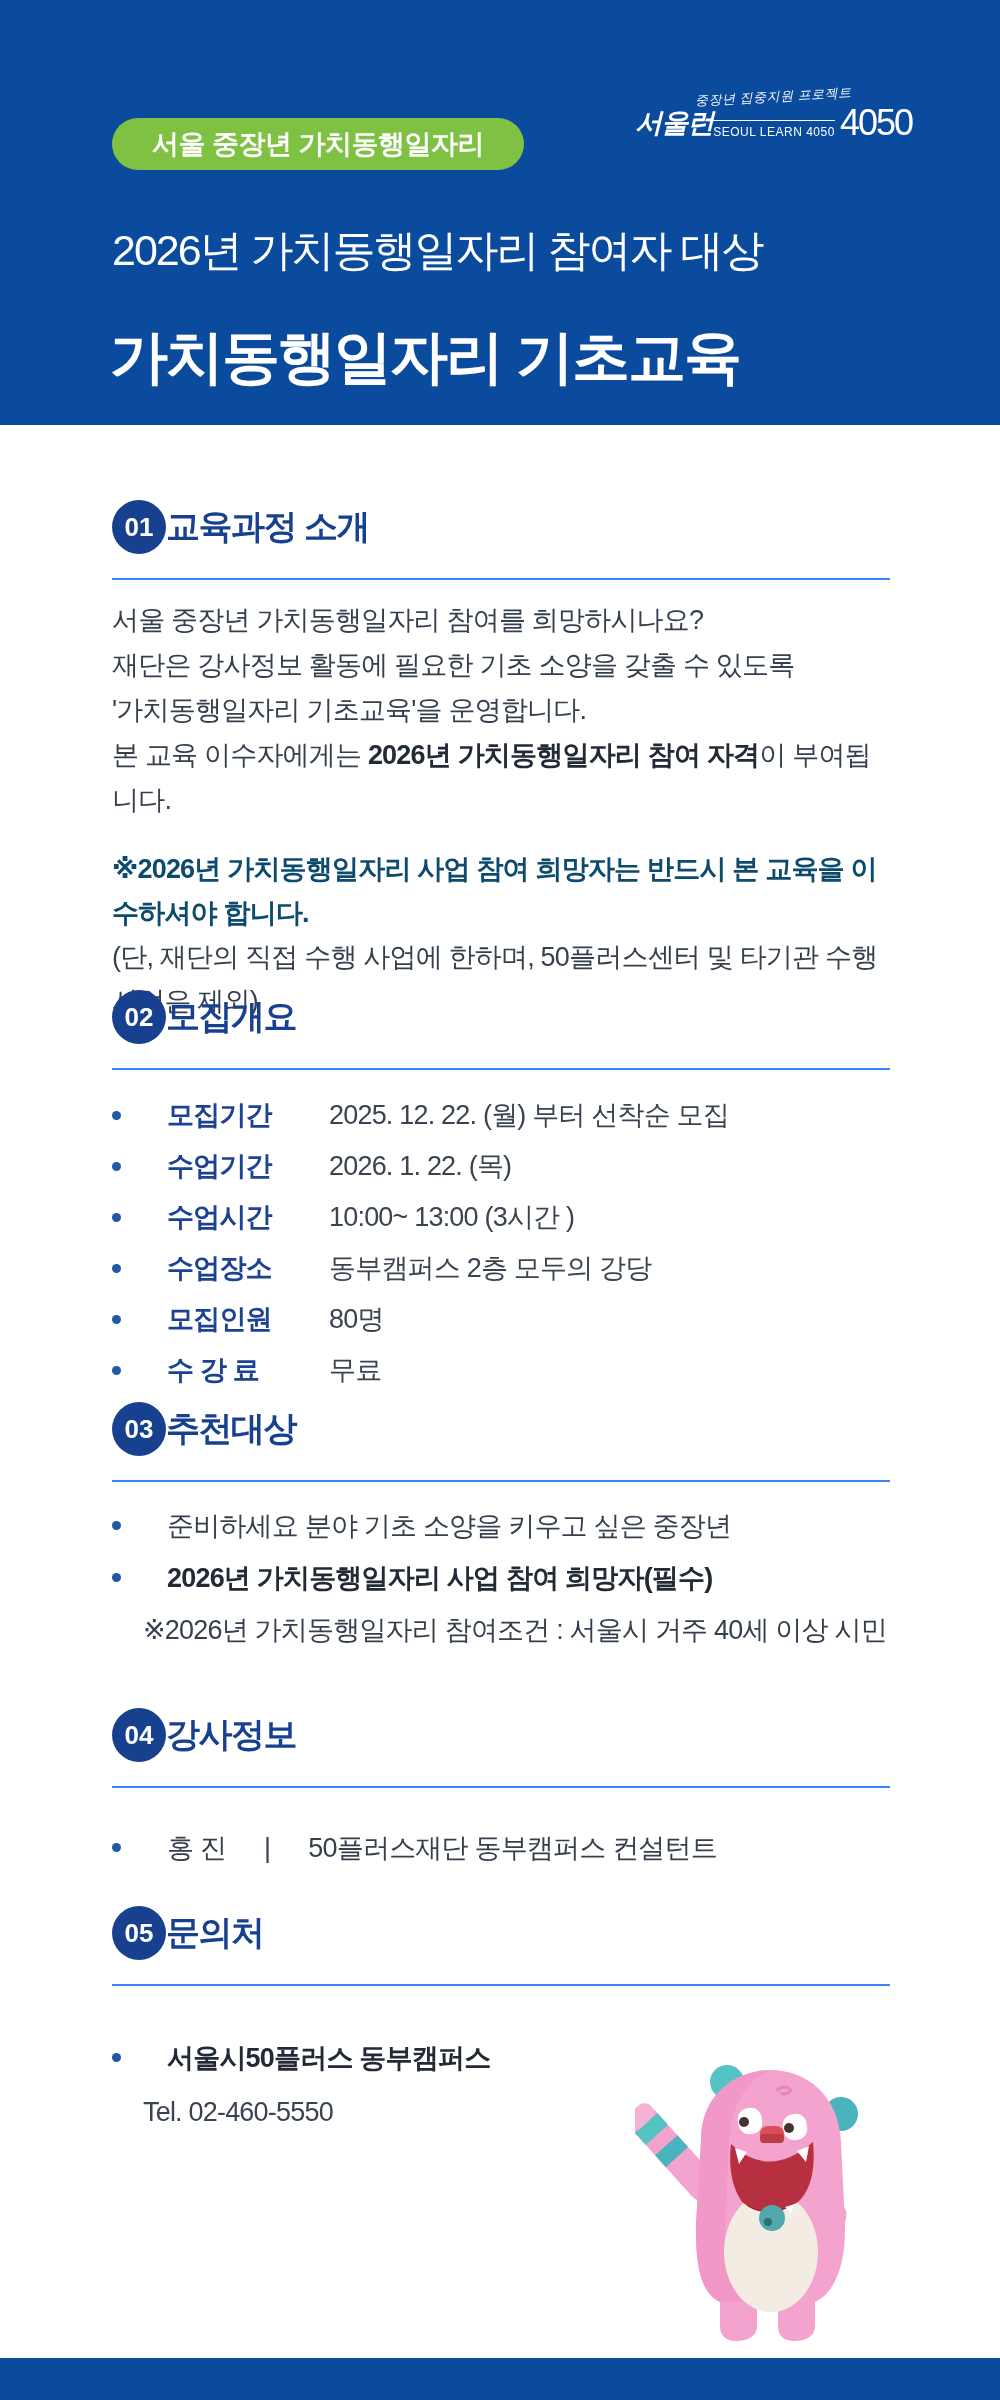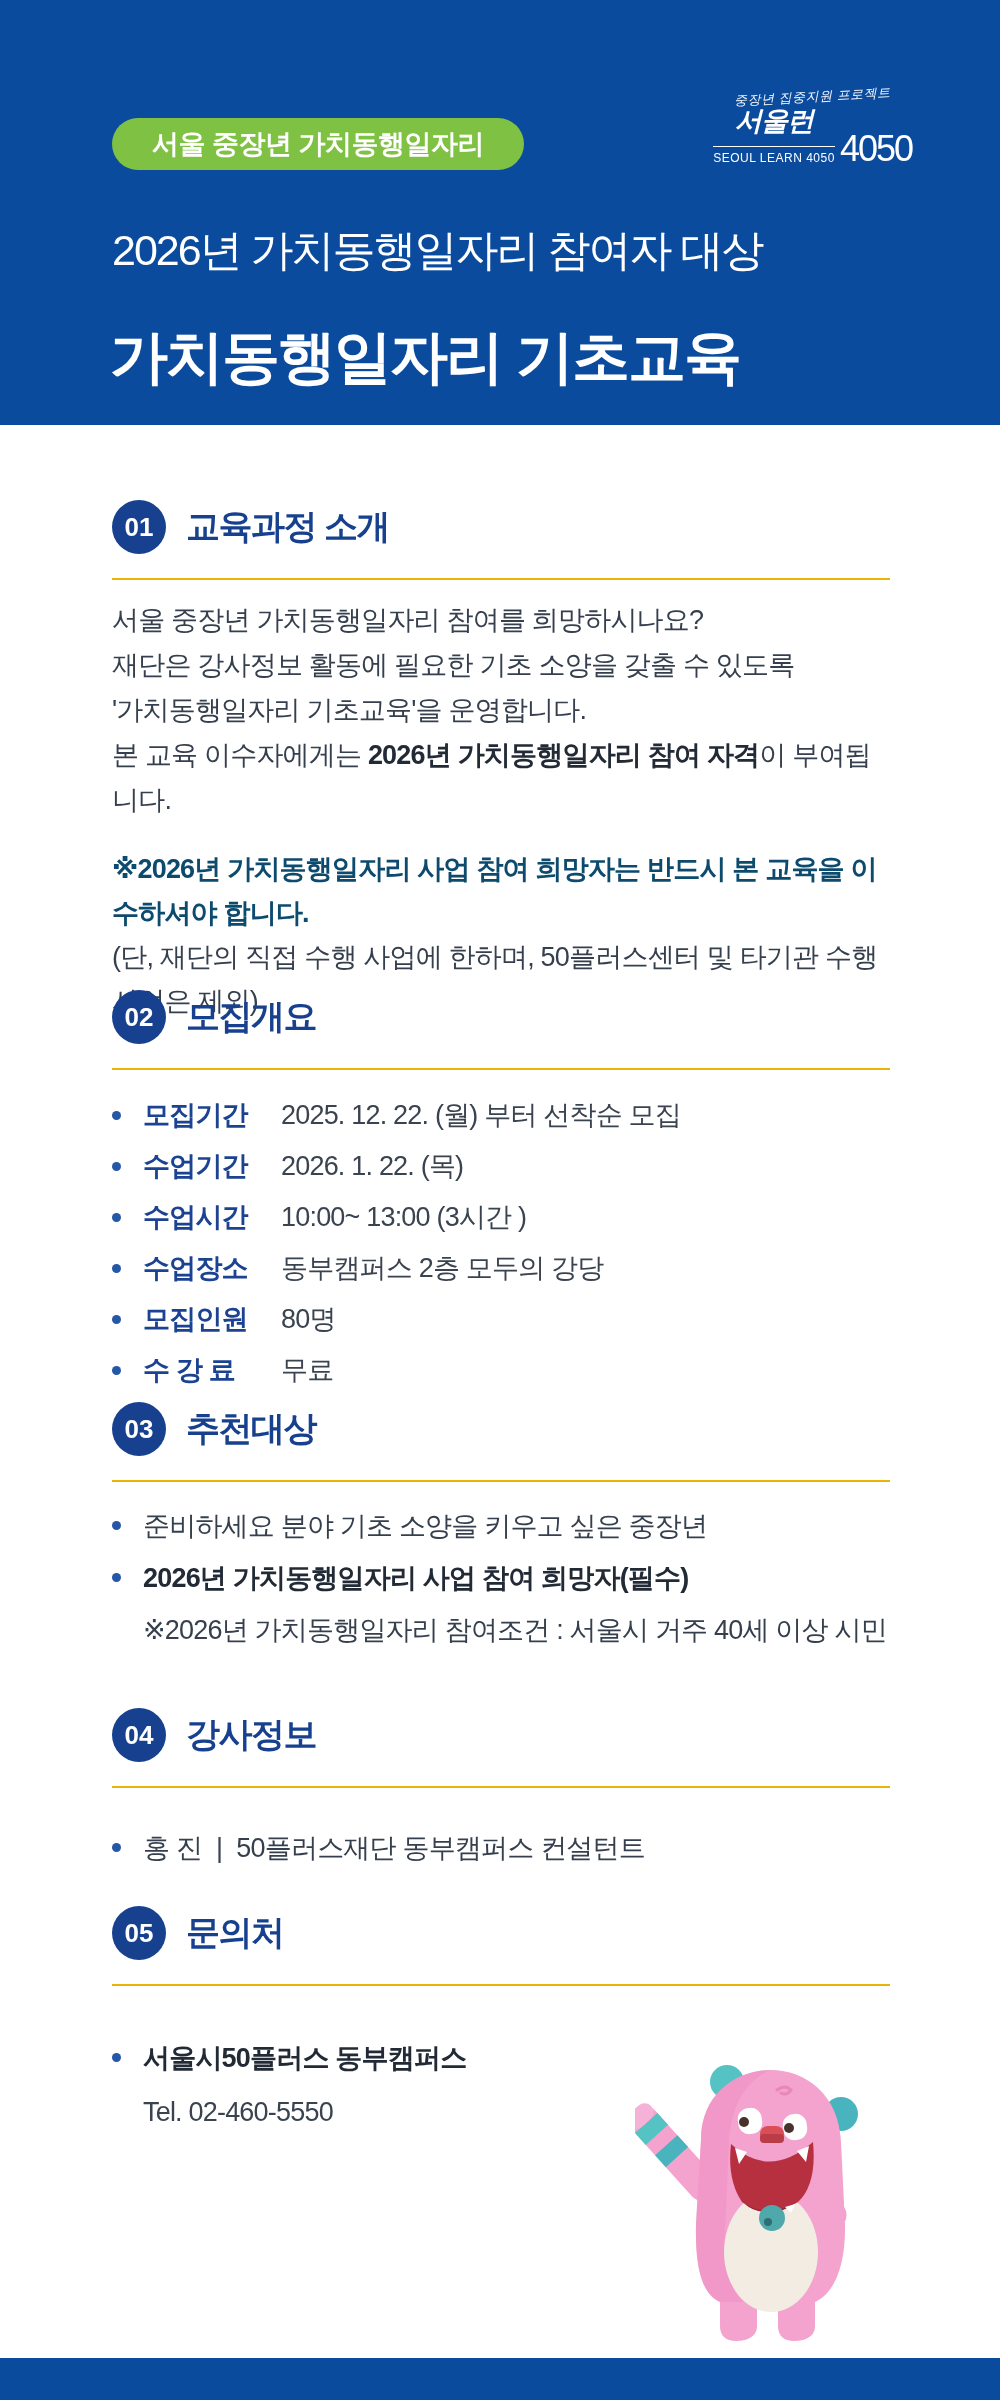--- a/index.html
+++ b/index.html
@@ -11,49 +11,49 @@
   
   .header{position:absolute;top:0;left:0;width:1000px;height:425px;background:#0b4b9e;}
   .badge{
     position:absolute;top:118px;left:112px;height:52px;border-radius:32px;
     background:#7fc142;color:#fff;font-weight:bold;font-size:27px;
     display:flex;align-items:center;padding:0 40px;letter-spacing:-0.5px;
   }
   .logo{position:absolute;top:88px;right:88px;color:#fff;text-align:center;}
   .logo-tagline{font-size:13px;font-style:italic;letter-spacing:0.5px;transform:rotate(-3deg);opacity:.95;margin-bottom:2px;}
   .logo-brand{display:flex;align-items:flex-end;justify-content:center;gap:5px;}
-  .logo-left{display:flex;flex-direction:column;align-items:center;}
+  .logo-left{display:flex;align-items:center;}
   .logo-kr{font-size:27px;font-weight:bold;font-style:italic;letter-spacing:-1px;line-height:1;}
   .logo-caption{font-size:12px;letter-spacing:0.5px;border-top:1.5px solid #fff;margin-top:11px;padding-top:4px;}
   .logo-num{font-size:36px;font-weight:400;line-height:0.85;letter-spacing:-2px;}
   .subtitle{
     position:absolute;top:222px;left:112px;color:#fff;
     font-size:43px;font-weight:400;letter-spacing:-2px;
   }
   .title{
     position:absolute;top:280px;left:110px;color:#fff;
     font-size:58px;font-weight:800;letter-spacing:-2px;
   }
   
   .sec{position:absolute;left:112px;width:778px;}
-  .sec-head{display:flex;align-items:center;gap:20px;padding-bottom:24px;border-bottom:2px solid #eab308;}
+  .sec-head{display:flex;align-items:center;padding-bottom:24px;border-bottom:2px solid #3b82f6;}
   .sec-num{
     width:54px;height:54px;border-radius:50%;background:#17418f;color:#fff;
     font-size:26px;font-weight:bold;display:flex;align-items:center;justify-content:center;flex:none;
   }
   .sec-title{font-size:34px;font-weight:800;color:#17418f;letter-spacing:-1.5px;margin:0;}
   .body-text{color:#353f4d;font-size:27px;letter-spacing:-0.8px;}
   .para p{margin:0;line-height:45px;}
   .para{margin-top:18px;}
   .b{font-weight:bold;color:#222a36;}
   .note{margin-top:24px;}
   .note p{margin:0;line-height:44px;}
   .note-bold{font-weight:bold;color:#0c4a6e;}
   .list{margin-top:20px;}
-  .li{display:flex;align-items:flex-start;line-height:51px;}
+  .li{display:flex;align-items:flex-start;line-height:51px;gap:24px;}
   .dot{width:9px;height:9px;border-radius:50%;background:#2457a5;margin-top:21px;margin-right:22px;flex:none;}
   .row-label{font-weight:bold;color:#1c4292;width:138px;flex:none;}
   .row-value{color:#3a4350;}
   .indent{padding-left:31px;line-height:52px;}
   .li2{line-height:52px;}
   .sep{margin:0 14px;color:#3a4350;}
   .contact-name{font-weight:bold;color:#222a36;}
   .tel-line{padding-left:31px;line-height:56px;color:#3a4350;}
   
   .mascot{position:absolute;left:635px;top:2052px;width:252px;height:294px;}

